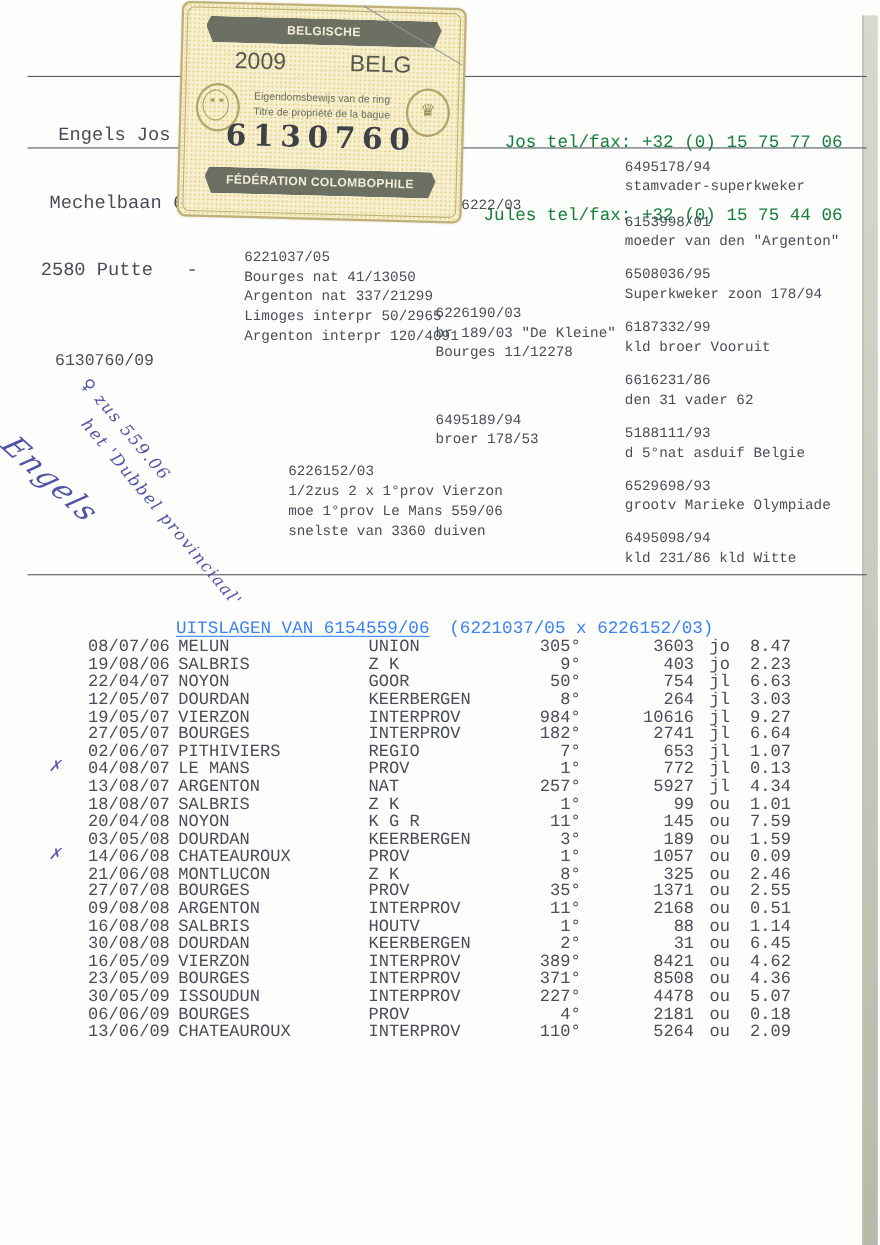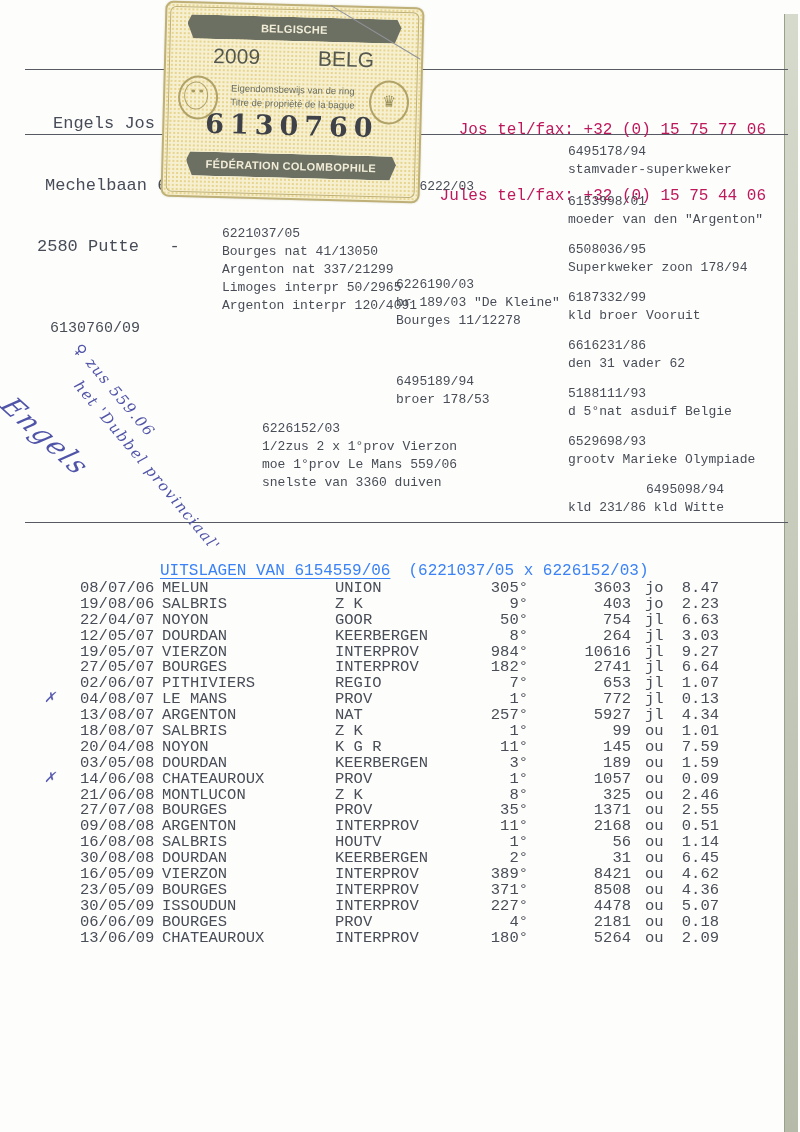--- a/index.html
+++ b/index.html
@@ -19,21 +19,21 @@
   .rule-ped{top:522px;}
 
   
   .address{position:absolute;left:37px;top:73px;font-size:17px;line-height:20.5px;
            white-space:pre;z-index:2;color:#474c58;}
   .address .l1{padding-left:16px;}
   .address .l2{padding-left:8px;}
 
   
   .phones{position:absolute;right:34px;top:75px;text-align:right;font-size:16px;
-          line-height:22px;white-space:pre;z-index:2;color:#be185d;}
+          line-height:22px;white-space:pre;z-index:2;color:#15803d;}
 
   
   .stamp{position:absolute;left:163px;top:4px;width:255px;height:192px;z-index:5;
          background-color:#f6f0d0;
          background-image:radial-gradient(#e7d48e 0.9px,transparent 1.1px);
          background-size:4px 4px;
          border:2px solid #bfb077;border-radius:8px;
          transform:rotate(1.5deg);box-shadow:0 0 2px rgba(120,110,60,.25);}
   .stamp-inner{position:absolute;inset:3px;border:1px solid #bfb077;border-radius:6px;}
   .banner{position:absolute;left:50%;transform:translateX(-50%);
@@ -69,21 +69,21 @@
   .pb{position:absolute;font-size:13px;line-height:18px;color:#484d57;z-index:2;}
   .pb .ring{text-underline-offset:2px;}
   .pb .desc{white-space:pre-line;}
   .pb-subject{left:50px;top:320px;font-size:15px;text-align:right;}
   .g2a{left:222px;top:225px;}  .g2b{left:222px;top:420px;margin-left:40px;}
   .g3a{left:396px;top:178px;}  .g3b{left:396px;top:276px;}
   .g3c{left:396px;top:373px;}  .g3d{left:396px;top:464px;}
   .g4a{left:568px;top:143px;}  .g4b{left:568px;top:193px;}
   .g4c{left:568px;top:241px;}  .g4d{left:568px;top:289px;}
   .g4e{left:568px;top:337px;}  .g4f{left:568px;top:385px;}
-  .g4g{left:568px;top:433px;}  .g4h{left:568px;top:481px;text-align:right;}
+  .g4g{left:568px;top:433px;}  .g4h{left:568px;top:481px;}
 
   
   .hand{position:absolute;color:#5054a8;font-family:"DejaVu Serif",serif;font-style:italic;
         transform-origin:0 0;z-index:3;white-space:pre;}
   .note1{left:84px;top:340px;font-size:15px;transform:rotate(50deg);letter-spacing:1.5px;}
   .note2{left:84px;top:377px;font-size:15px;transform:rotate(50deg);letter-spacing:1.5px;}
   .sig{left:20px;top:392px;font-size:27px;transform:rotate(42deg) skewX(-14deg);letter-spacing:2px;}
 
   
   .res-title{position:absolute;left:160px;top:538px;font-size:16px;color:#3b82f6;z-index:2;margin-top:24px;}
@@ -397,21 +397,21 @@
         <div class="c-age">ou</div>
         <div class="c-coef">0.51</div>
       </div>
 
       <div class="rrow">
         <div class="c-mark"></div>
         <div class="c-date">16/08/08</div>
         <div class="c-race">SALBRIS</div>
         <div class="c-level">HOUTV</div>
         <div class="c-pos">1°</div>
-        <div class="c-total">56</div>
+        <div class="c-total">88</div>
         <div class="c-age">ou</div>
         <div class="c-coef">1.14</div>
       </div>
 
       <div class="rrow">
         <div class="c-mark"></div>
         <div class="c-date">30/08/08</div>
         <div class="c-race">DOURDAN</div>
         <div class="c-level">KEERBERGEN</div>
         <div class="c-pos">2°</div>
@@ -462,20 +462,20 @@
         <div class="c-total">2181</div>
         <div class="c-age">ou</div>
         <div class="c-coef">0.18</div>
       </div>
 
       <div class="rrow">
         <div class="c-mark"></div>
         <div class="c-date">13/06/09</div>
         <div class="c-race">CHATEAUROUX</div>
         <div class="c-level">INTERPROV</div>
-        <div class="c-pos">180°</div>
+        <div class="c-pos">110°</div>
         <div class="c-total">5264</div>
         <div class="c-age">ou</div>
         <div class="c-coef">2.09</div>
       </div>
     </div>
 
 </div>
 
 </body></html>

